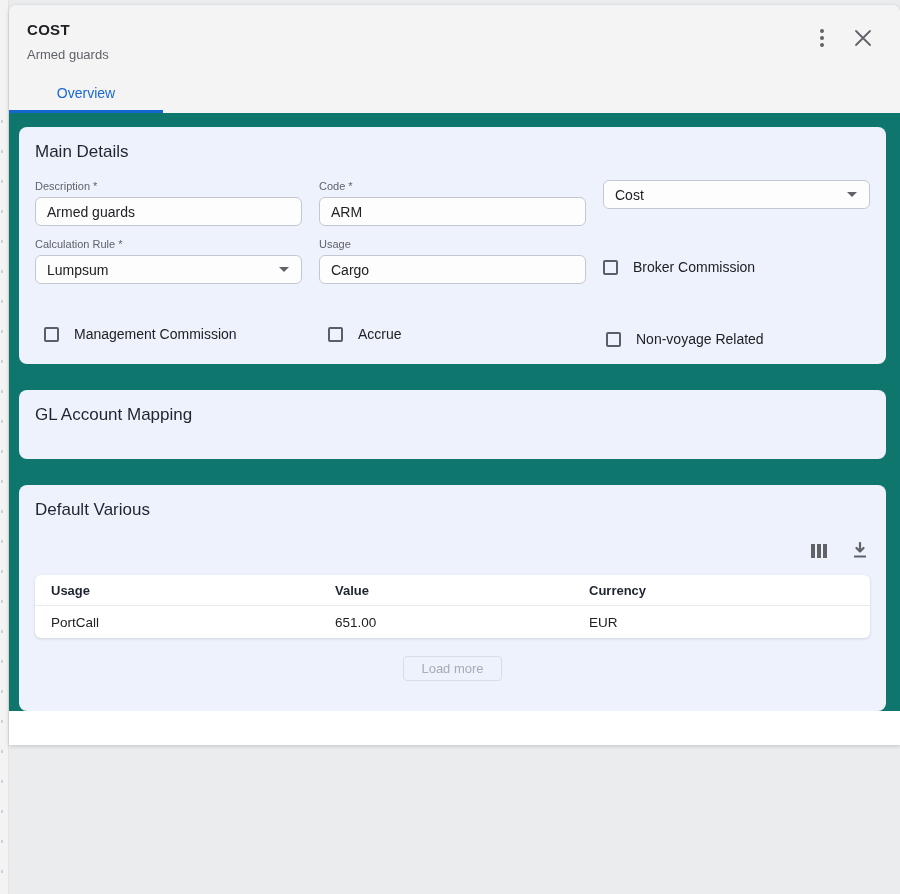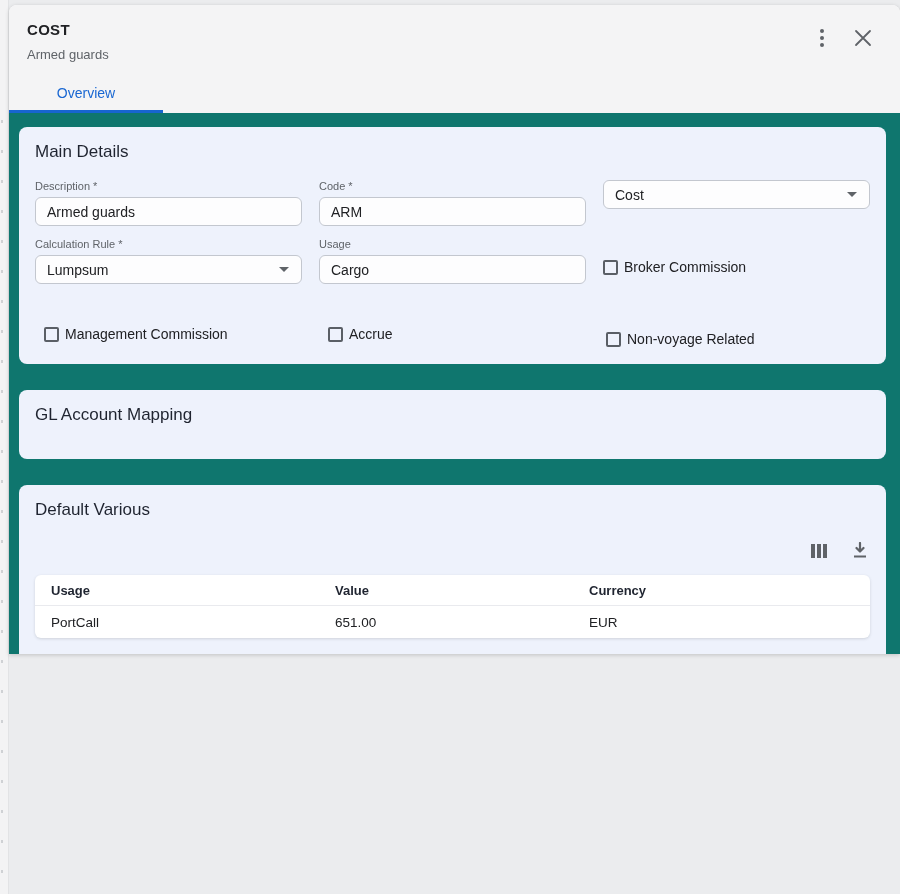--- a/index.html
+++ b/index.html
@@ -16,21 +16,21 @@
     background: #f3f3f4;
     border-right: 1px solid #e2e3e5;
   }
   .page-behind .ticks {
     position: absolute; left: 1px; top: 120px; width: 2px; height: 770px;
     background: repeating-linear-gradient(to bottom, #cfd1d4 0 3px, transparent 3px 30px);
   }
 
   
   .panel {
-    position: absolute; left: 9px; top: 5px; width: 891px; height: 649px;
+    position: absolute; left: 9px; top: 5px; width: 891px; height: 740px;
     background: #ffffff;
     border-radius: 8px 8px 0 0;
     box-shadow: 0 1px 4px rgba(0,0,0,0.18);
     overflow: hidden;
   }
 
   
   .panel-header {
     background: #f4f4f5;
     position: relative;
@@ -87,21 +87,21 @@
     cursor: pointer;
   }
   .caret {
     width: 0; height: 0;
     border-left: 5px solid transparent;
     border-right: 5px solid transparent;
     border-top: 5px solid #5f6368;
     margin-right: 1px;
   }
 
-  .check-row { display: flex; align-items: center; gap: 6px; cursor: pointer; }
+  .check-row { display: flex; align-items: center; gap: 15px; cursor: pointer; }
   .check-cell-inline { display: flex; align-items: center; }
   .checkbox {
     width: 15px; height: 15px; flex: 0 0 auto;
     border: 2px solid #5a5f66; border-radius: 2px;
     background: transparent;
   }
   .check-label { font-size: 14px; color: #202124; }
   .cb-spacer1 { margin: 24px 0 0 3px; padding-left: 6px; }
   .cb-spacer2 { margin: 35px 0 1px 3px; }
 

